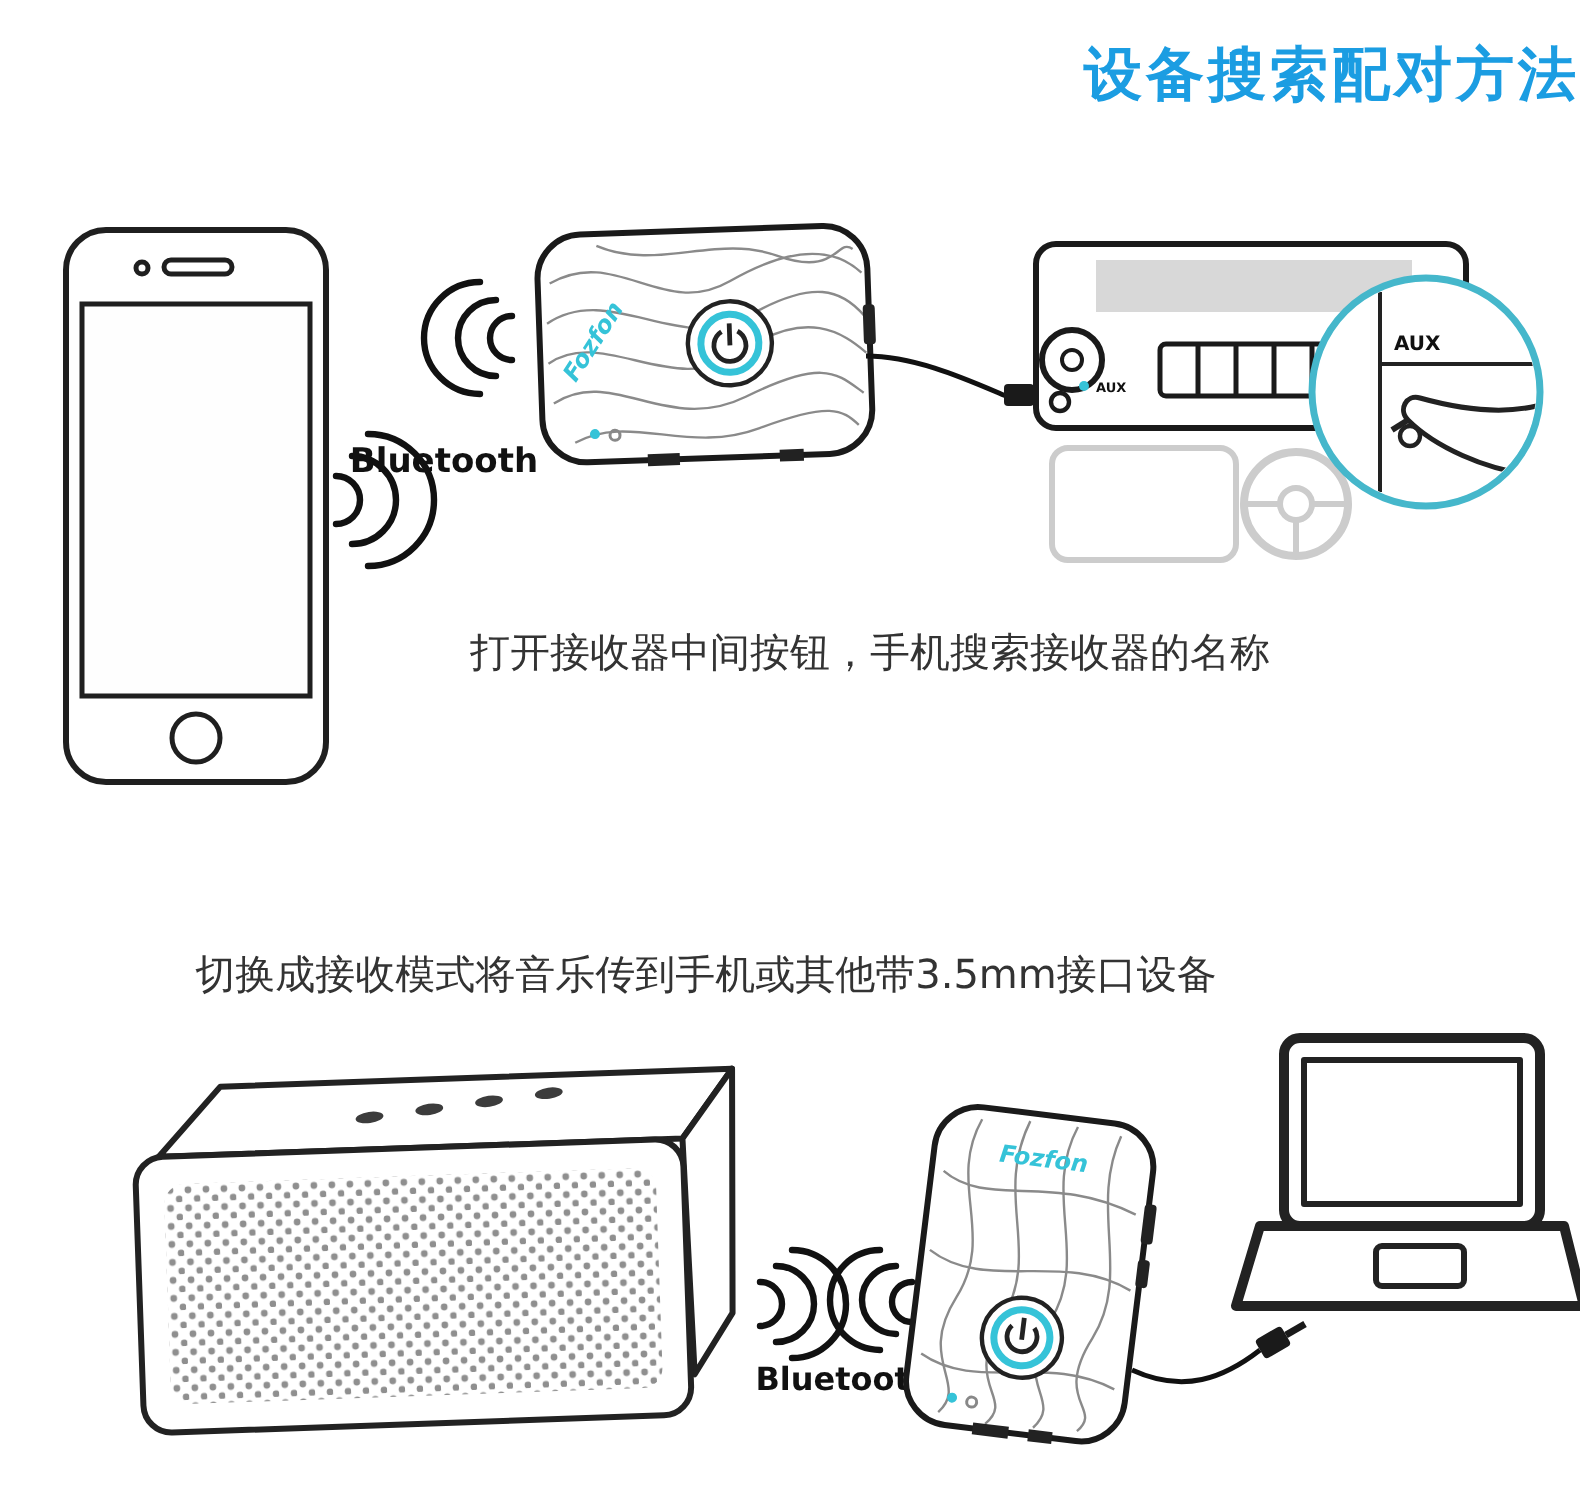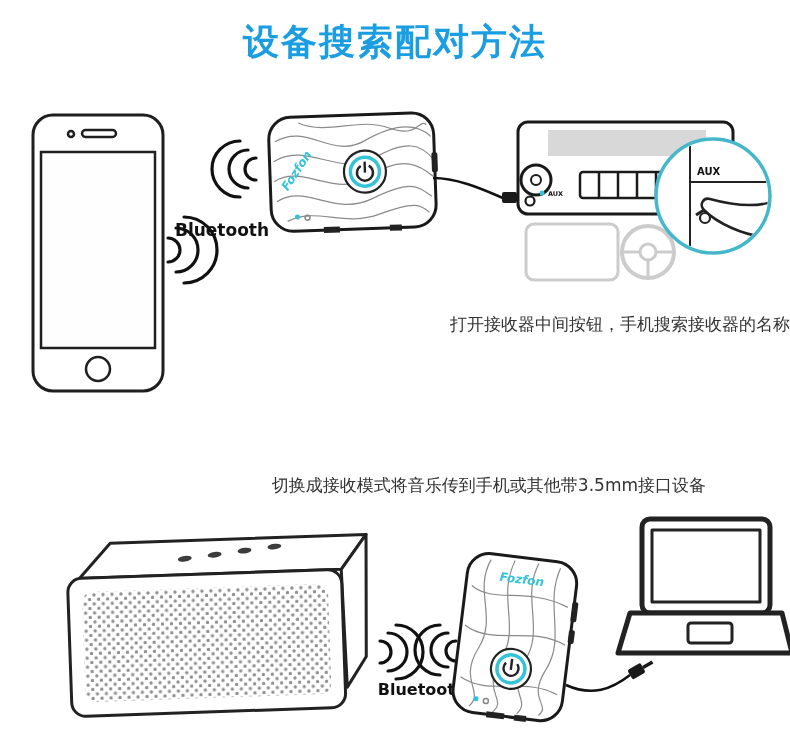--- a/index.html
+++ b/index.html
@@ -1,23 +1,23 @@
 <!DOCTYPE html>
 <html><head>
 <meta charset="utf-8">
 <style>
   html,body{margin:0;padding:0;background:#ffffff;}
   body{width:790px;height:749px;overflow:hidden;font-family:"DejaVu Sans",sans-serif;}
   .page{position:relative;width:790px;height:749px;background:#fff;}
   .page-title{
-    position:absolute;top:18px;left:0;width:790px;text-align:center;
-    font-size:36px;font-weight:bold;color:#1b9de2;letter-spacing:2px;margin:0;
+    position:absolute;top:18px;left:0;width:790px;text-align:right;
+    font-size:29px;font-weight:bold;color:#1b9de2;letter-spacing:2px;margin:0;
   }
   .caption{
-    position:absolute;color:#333;font-size:17px;text-align:right;white-space:nowrap;
+    position:absolute;color:#333;font-size:20px;text-align:center;white-space:nowrap;
   }
   .caption-1{top:313px;left:80px;width:710px;}
   .caption-2{top:474px;left:0px;width:706px;}
   svg{position:absolute;left:0;display:block;}
   #illu-top{top:70px;}
   #illu-bottom{top:505px;}
   text{font-family:"DejaVu Sans",sans-serif;}
 </style>
 </head>
 <body>

